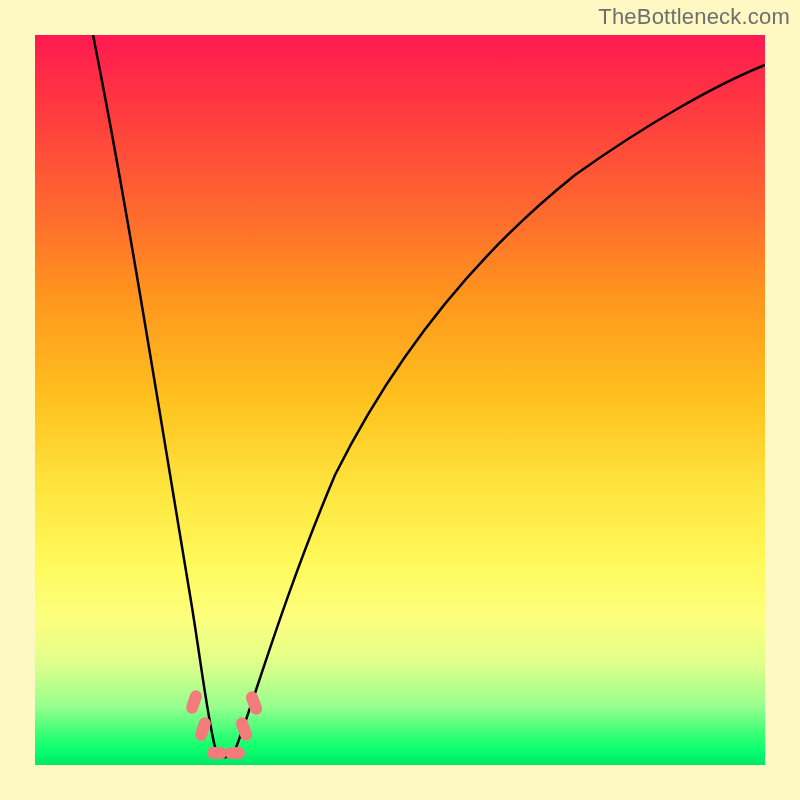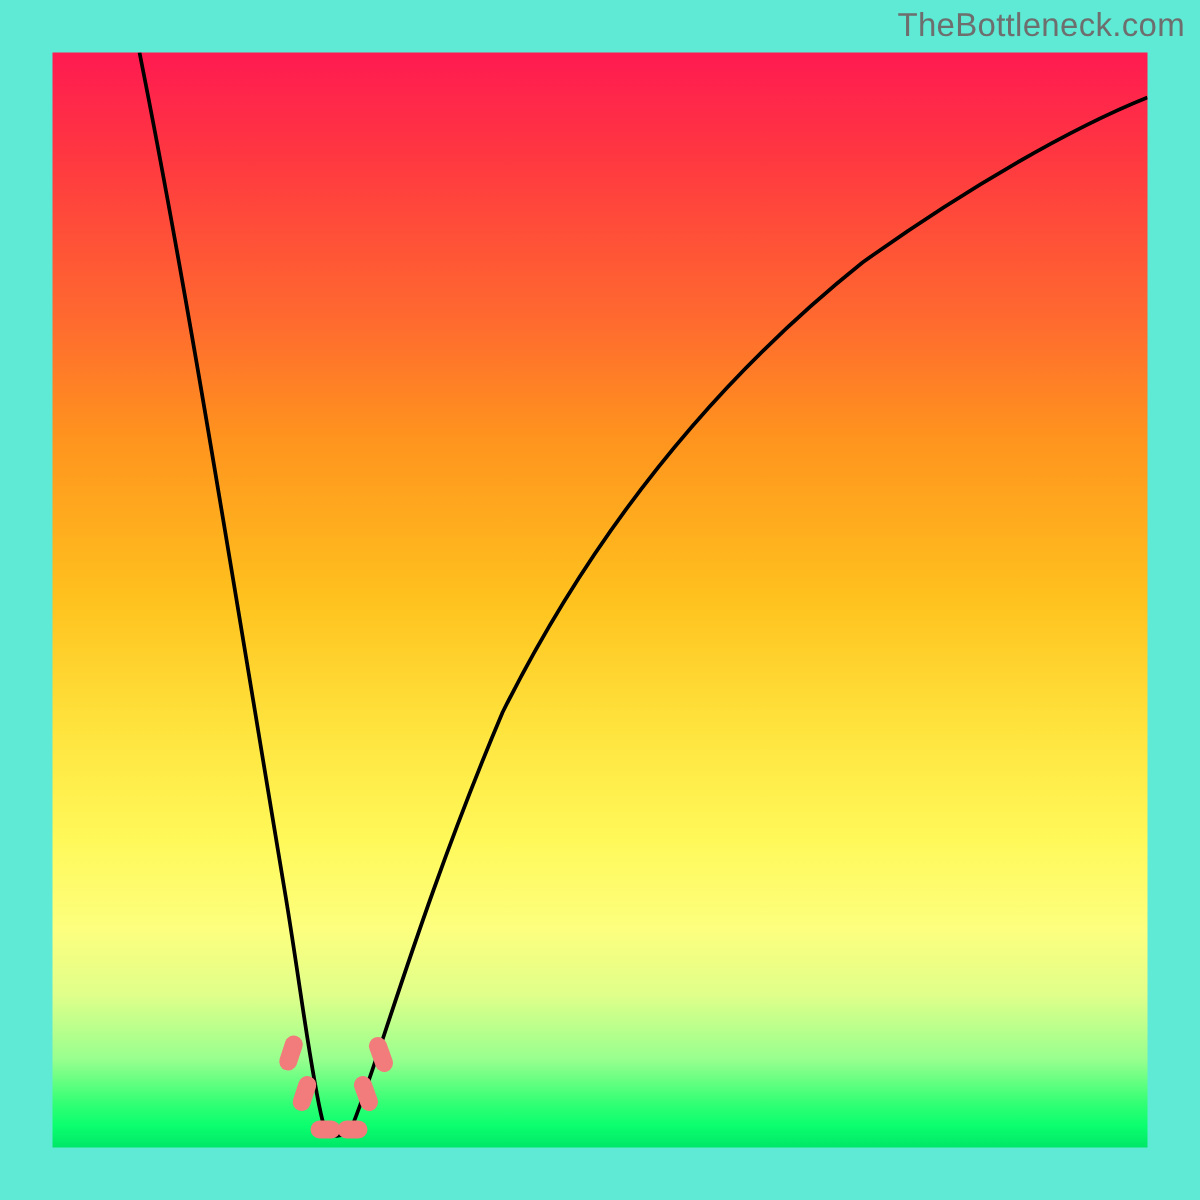--- a/index.html
+++ b/index.html
@@ -9,21 +9,21 @@
     height: 800px;
     background: #000;
     overflow: hidden;
   }
   .frame {
     position: absolute;
     top: 0;
     left: 0;
     width: 800px;
     height: 800px;
-    background: #5eead4;
+    background: #fef9c3;
   }
   .plot-area {
     position: absolute;
     top: 35px;
     left: 35px;
     width: 730px;
     height: 730px;
     background: linear-gradient(to bottom,
       #ff1a51 0%,
       #ff3940 10%,

